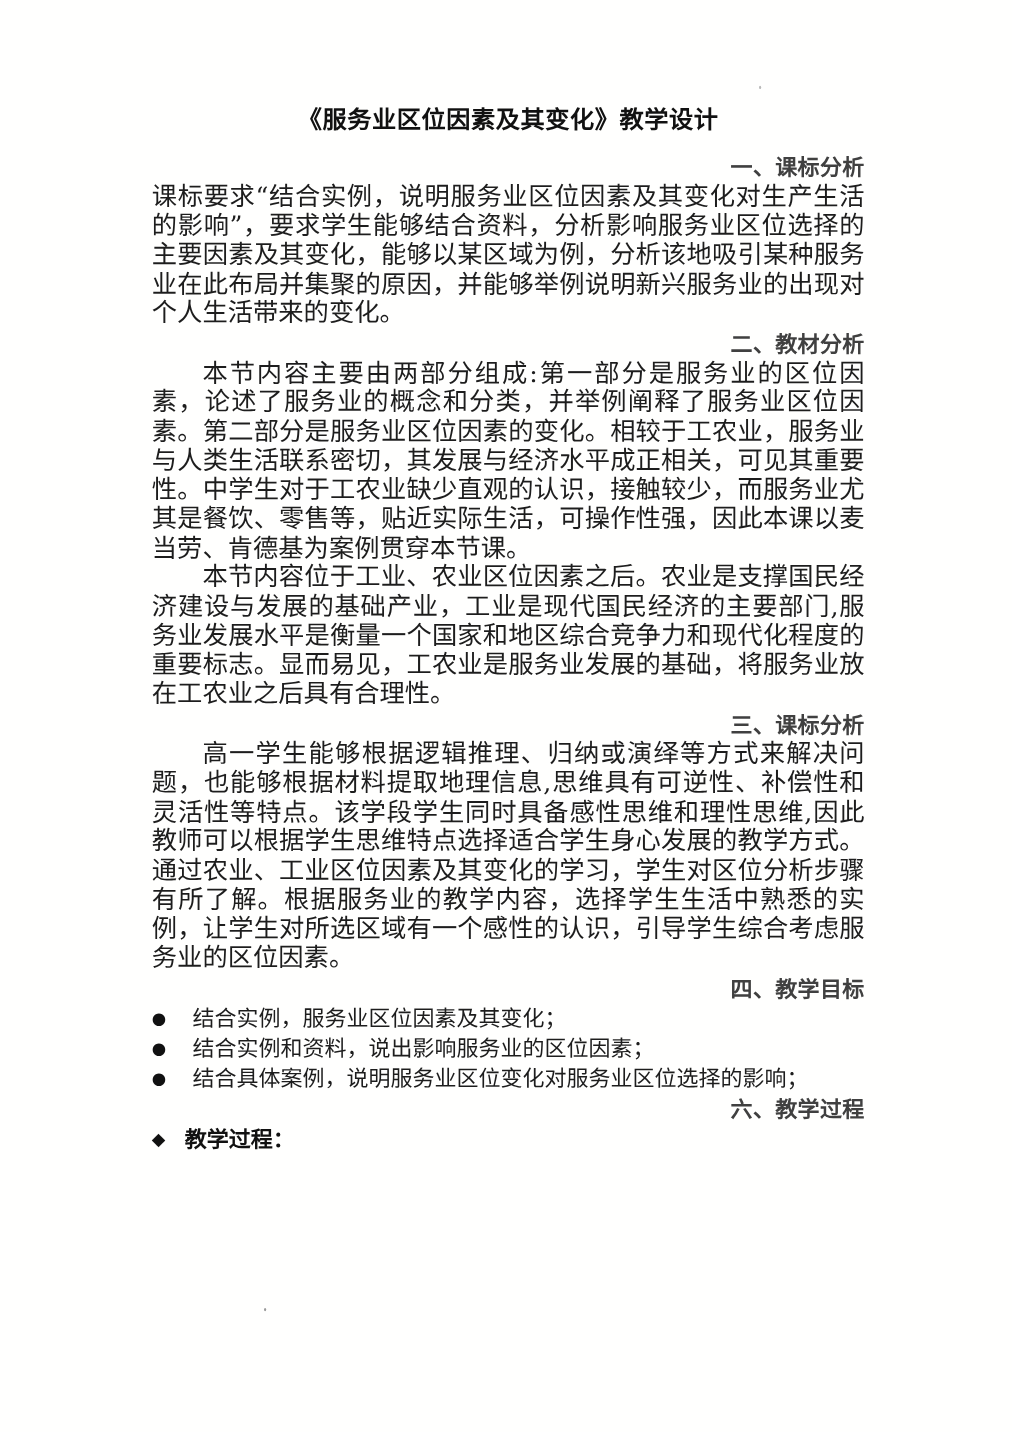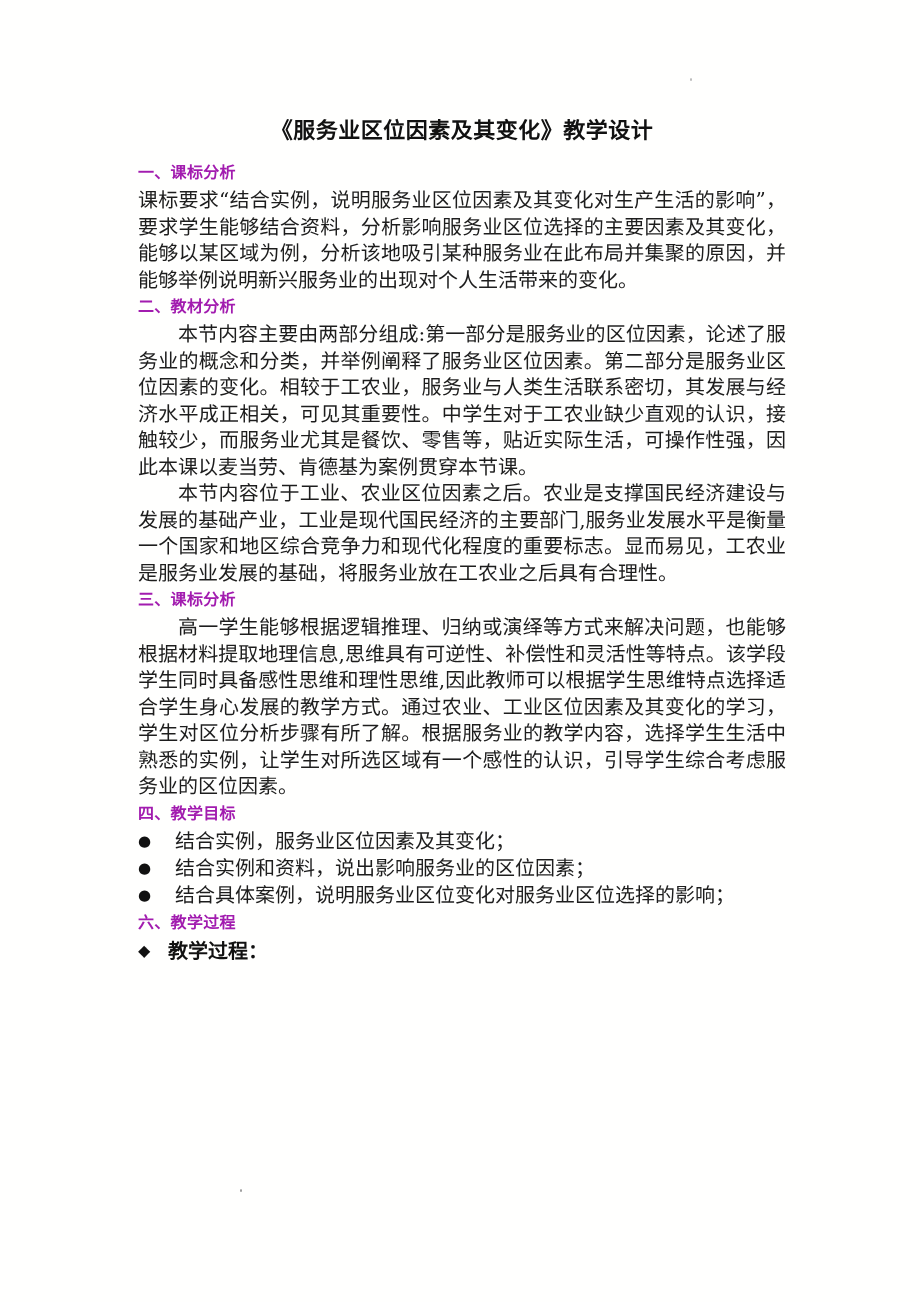--- a/index.html
+++ b/index.html
@@ -20,48 +20,49 @@
   .page {
     position: absolute;
     left: 0; top: 0;
     width: 920px;
     height: 1302px;
     background: #fffffe;
   }
   .content {
     position: absolute;
     left: 138px;
-    top: 113px;
+    top: 92px;
     width: 648px;
   }
 
   
   .doc-title {
     text-align: center;
     font-size: 22px;
     font-weight: bold;
     line-height: 34px;
     letter-spacing: 0.5px;
     margin: 0 0 12px 0;
     color: #111111;
   }
 
   
   .section-heading {
-    font-size: 16px;
+    font-size: 20px;
     font-weight: bold;
     line-height: 28px;
     margin: 0;
     letter-spacing: 0.3px;
-    color: #a21caf;
+    color: #404040;
+    text-align: right;
   }
 
   
   .body-para {
-    font-size: 20px;
+    font-size: 23px;
     line-height: 26.5px;
     margin: 0;
     text-align: justify;
     text-justify: inter-ideograph;
     letter-spacing: 0;
     color: #1d1d1d;
   }
   .body-para.indent {
     text-indent: 2em;
   }

